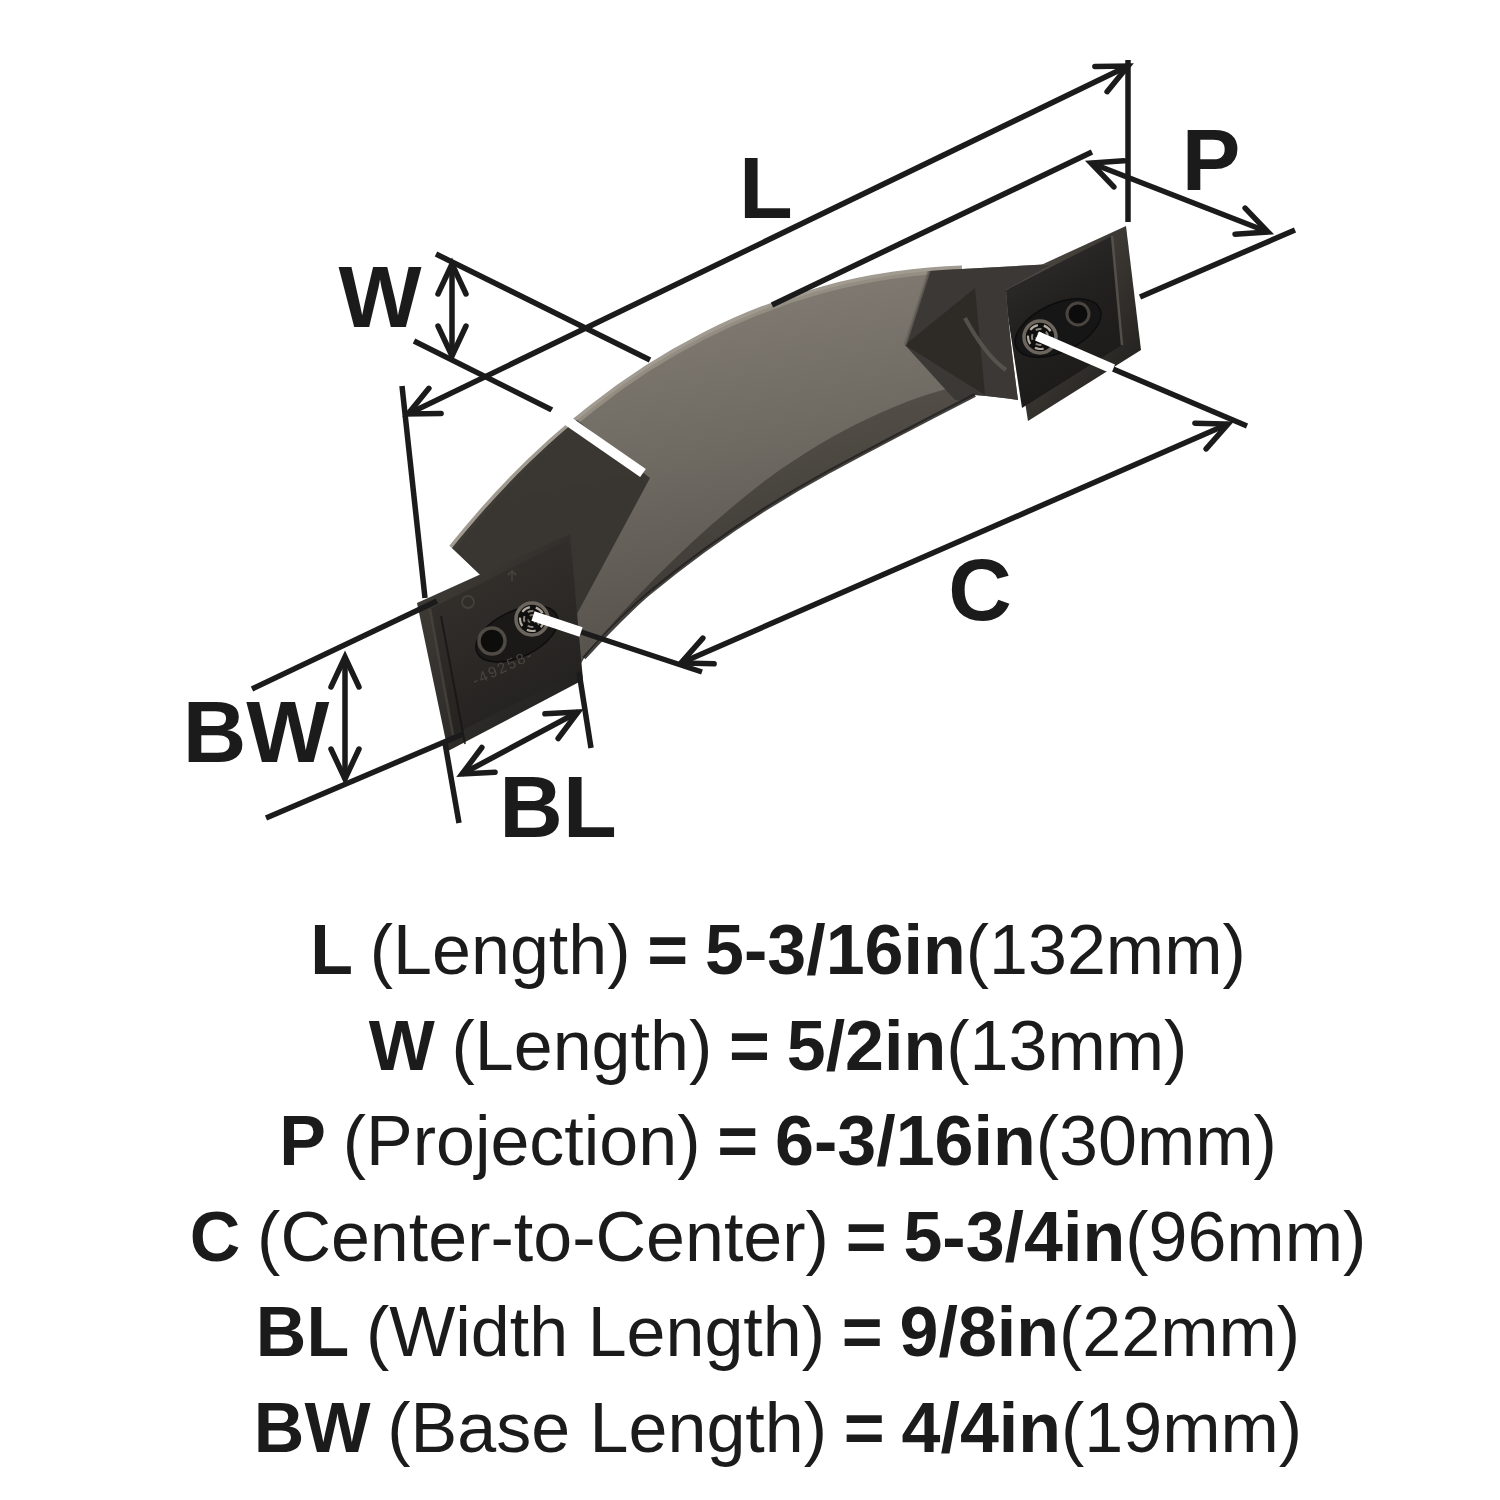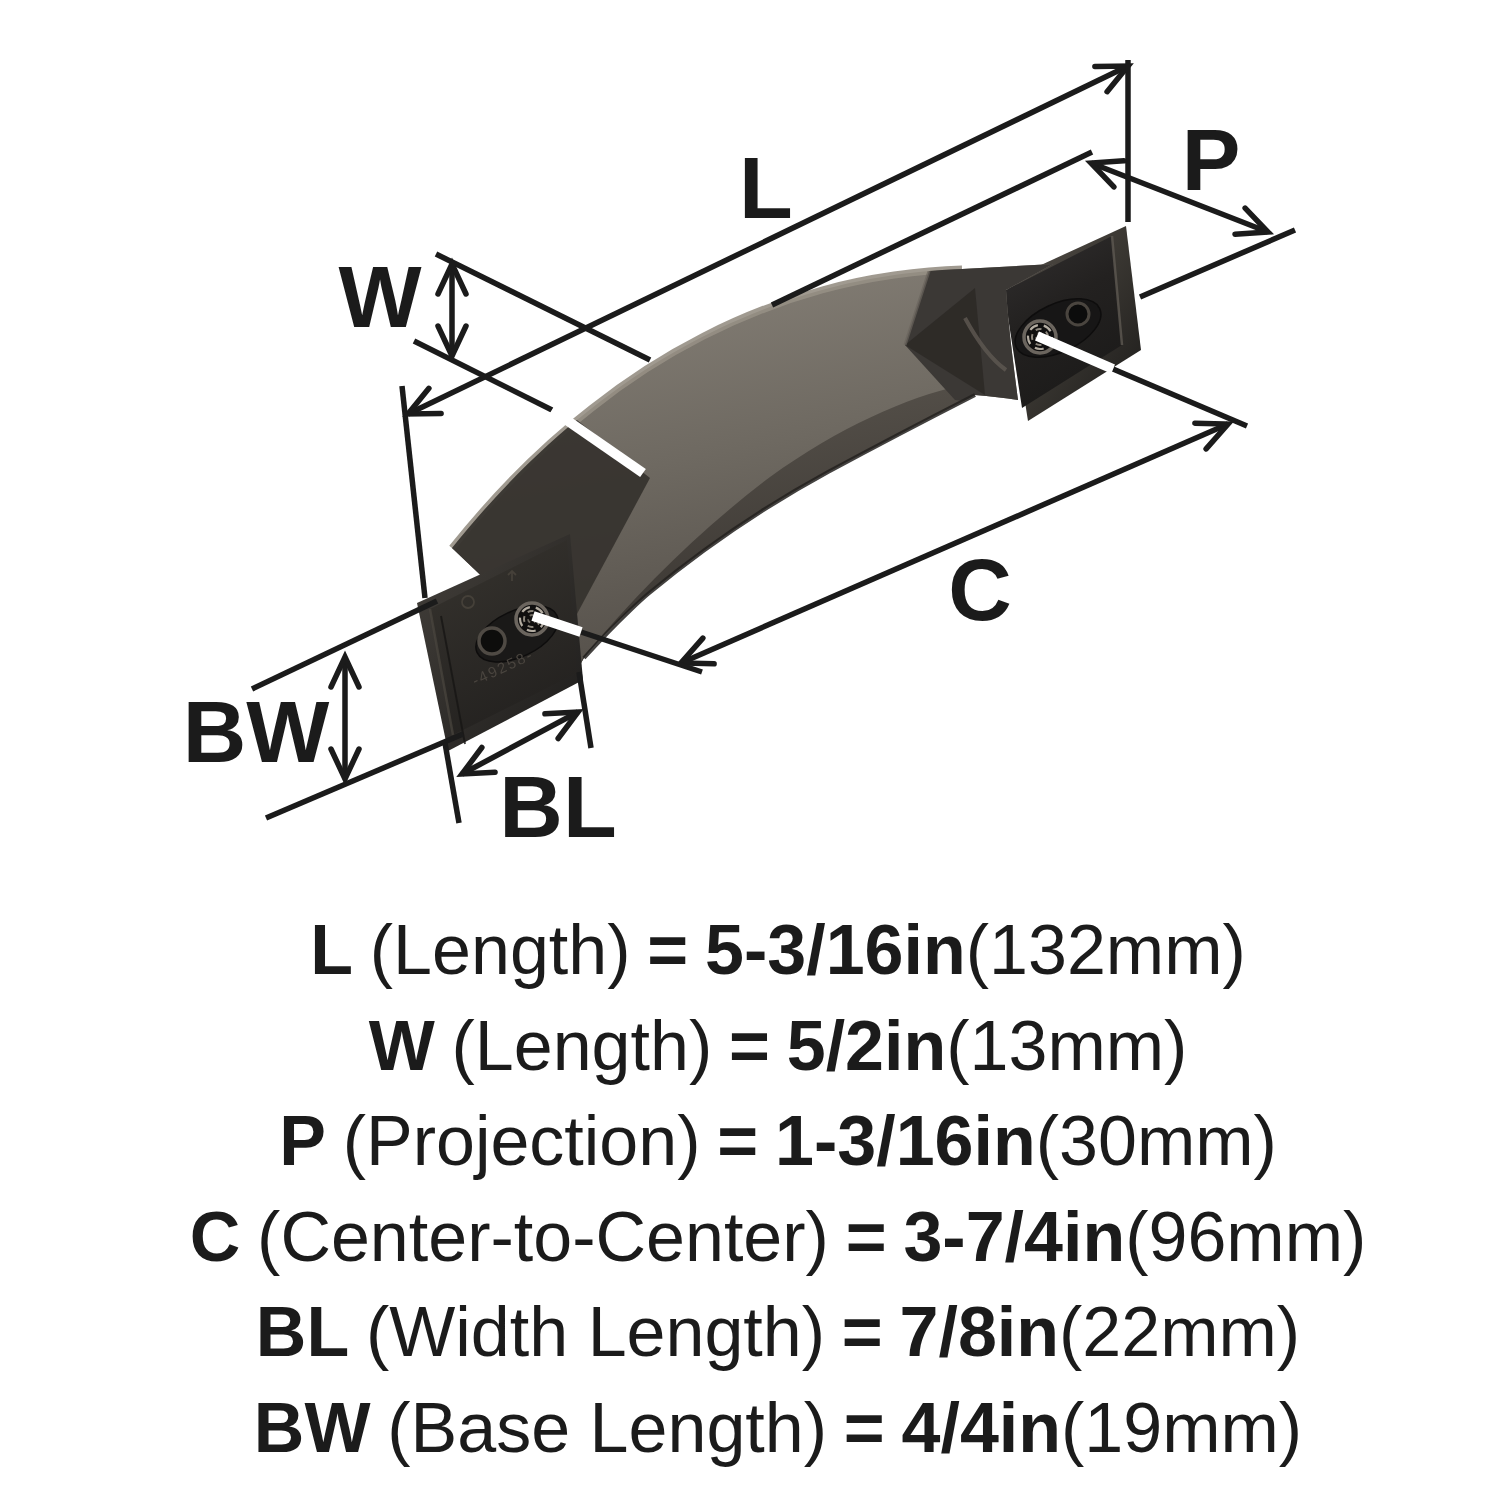--- a/index.html
+++ b/index.html
@@ -159,26 +159,26 @@
   </svg>
 
   <div id="specs">
     <div class="spec-line" style="top:902px">
       <span class="b">L</span><span class="r nm">(Length)</span><span class="eq">=</span><span class="b">5-3/16in</span><span class="r">(132mm)</span>
     </div>
     <div class="spec-line" style="top:998px">
       <span class="b">W</span><span class="r nm">(Length)</span><span class="eq">=</span><span class="b">5/2in</span><span class="r">(13mm)</span>
     </div>
     <div class="spec-line" style="top:1093px">
-      <span class="b">P</span><span class="r nm">(Projection)</span><span class="eq">=</span><span class="b">1-3/16in</span><span class="r">(30mm)</span>
+      <span class="b">P</span><span class="r nm">(Projection)</span><span class="eq">=</span><span class="b">6-3/16in</span><span class="r">(30mm)</span>
     </div>
     <div class="spec-line" style="top:1189px">
-      <span class="b">C</span><span class="r nm">(Center-to-Center)</span><span class="eq">=</span><span class="b">3-7/4in</span><span class="r">(96mm)</span>
+      <span class="b">C</span><span class="r nm">(Center-to-Center)</span><span class="eq">=</span><span class="b">5-3/4in</span><span class="r">(96mm)</span>
     </div>
     <div class="spec-line" style="top:1284px">
-      <span class="b">BL</span><span class="r nm">(Width Length)</span><span class="eq">=</span><span class="b">7/8in</span><span class="r">(22mm)</span>
+      <span class="b">BL</span><span class="r nm">(Width Length)</span><span class="eq">=</span><span class="b">9/8in</span><span class="r">(22mm)</span>
     </div>
     <div class="spec-line" style="top:1380px">
       <span class="b">BW</span><span class="r nm">(Base Length)</span><span class="eq">=</span><span class="b">4/4in</span><span class="r">(19mm)</span>
     </div>
   </div>
 
 </div>
 
 </body></html>

